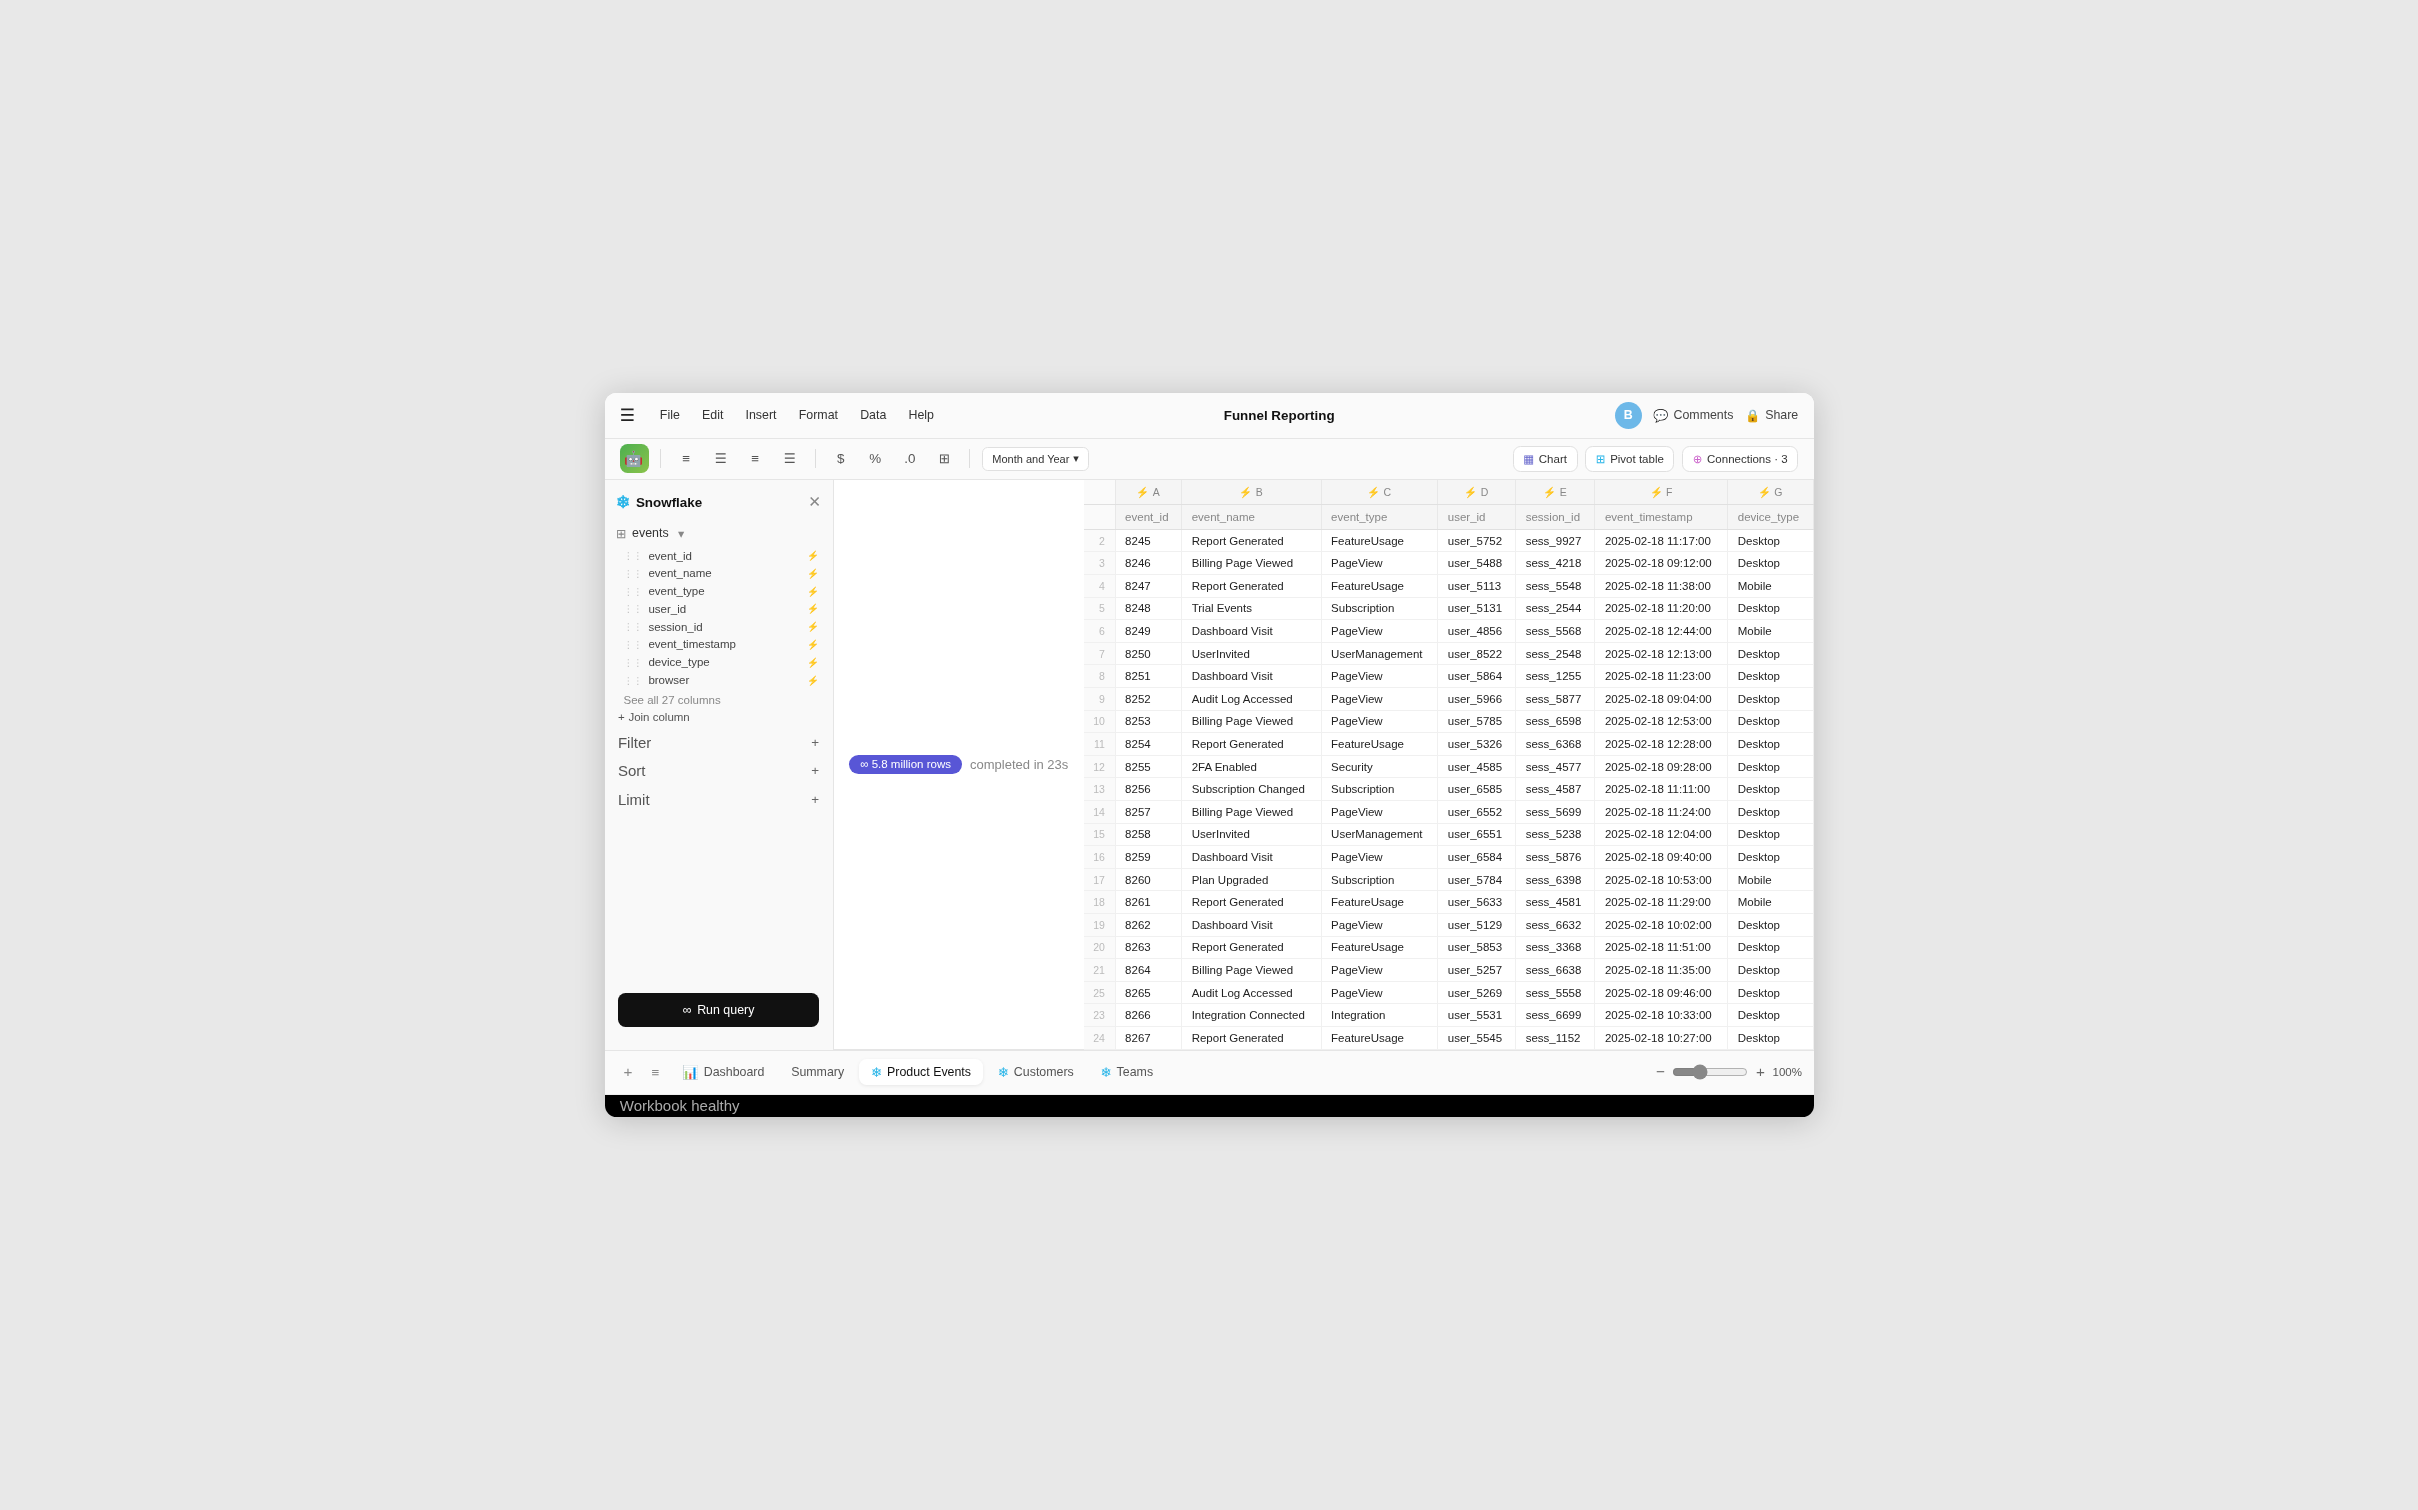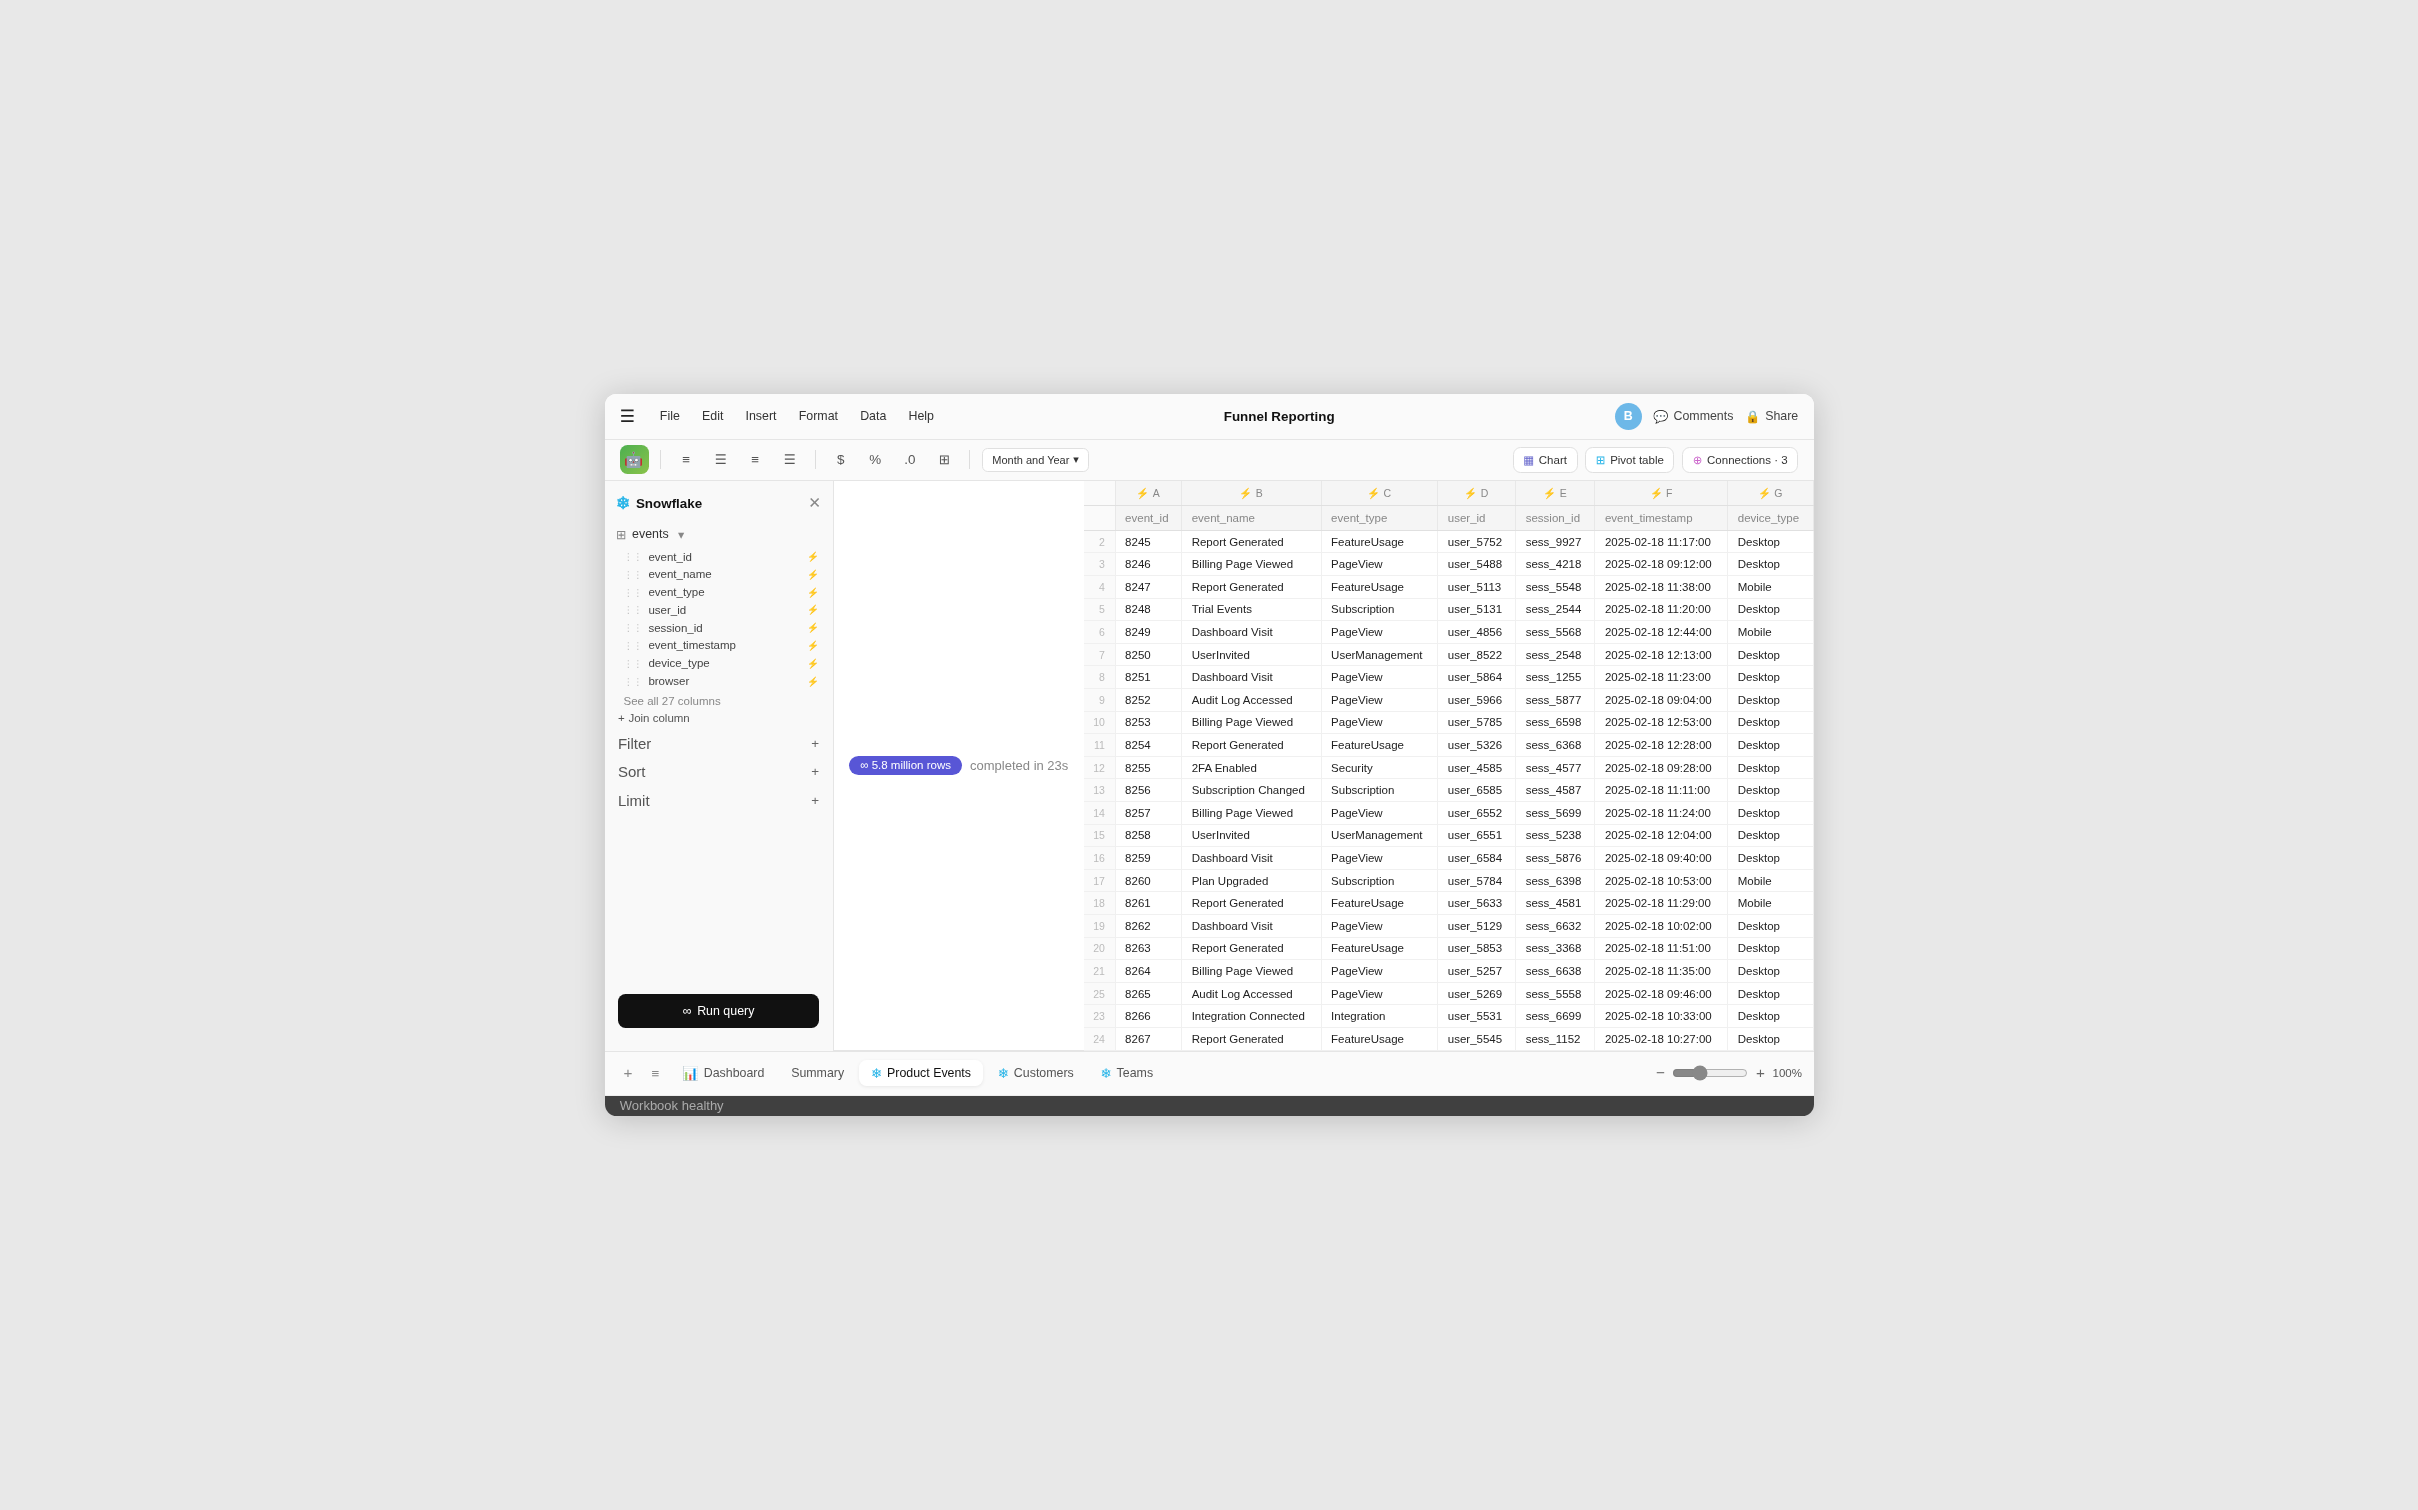--- a/index.html
+++ b/index.html
@@ -293,23 +293,23 @@
       display: flex; align-items: center; gap: 7.6px;
     }
     .zoom-btn { cursor: pointer; color: #666; font-size: 15.3px; }
     .zoom-slider {
       width: 76px;
       accent-color: #888;
     }
     .zoom-label { font-size: 11.5px; color: #555; }
     .statusbar {
       padding: 2.9px 15.3px;
-      font-size: 13px;
+      font-size: 15px;
       color: #aaa;
-      background: #404040;
+      background: #000000;
       border-top: 1px solid #eee;
     }
     .tab-add { cursor: pointer; color: #888; font-size: 15.3px; padding: 5.7px 7.6px; }
     .tab-list-btn { cursor: pointer; color: #888; font-size: 13.4px; padding: 5.7px 7.6px; }
   </style>
 </head>
 <body>
 
 <div class="window">
 

